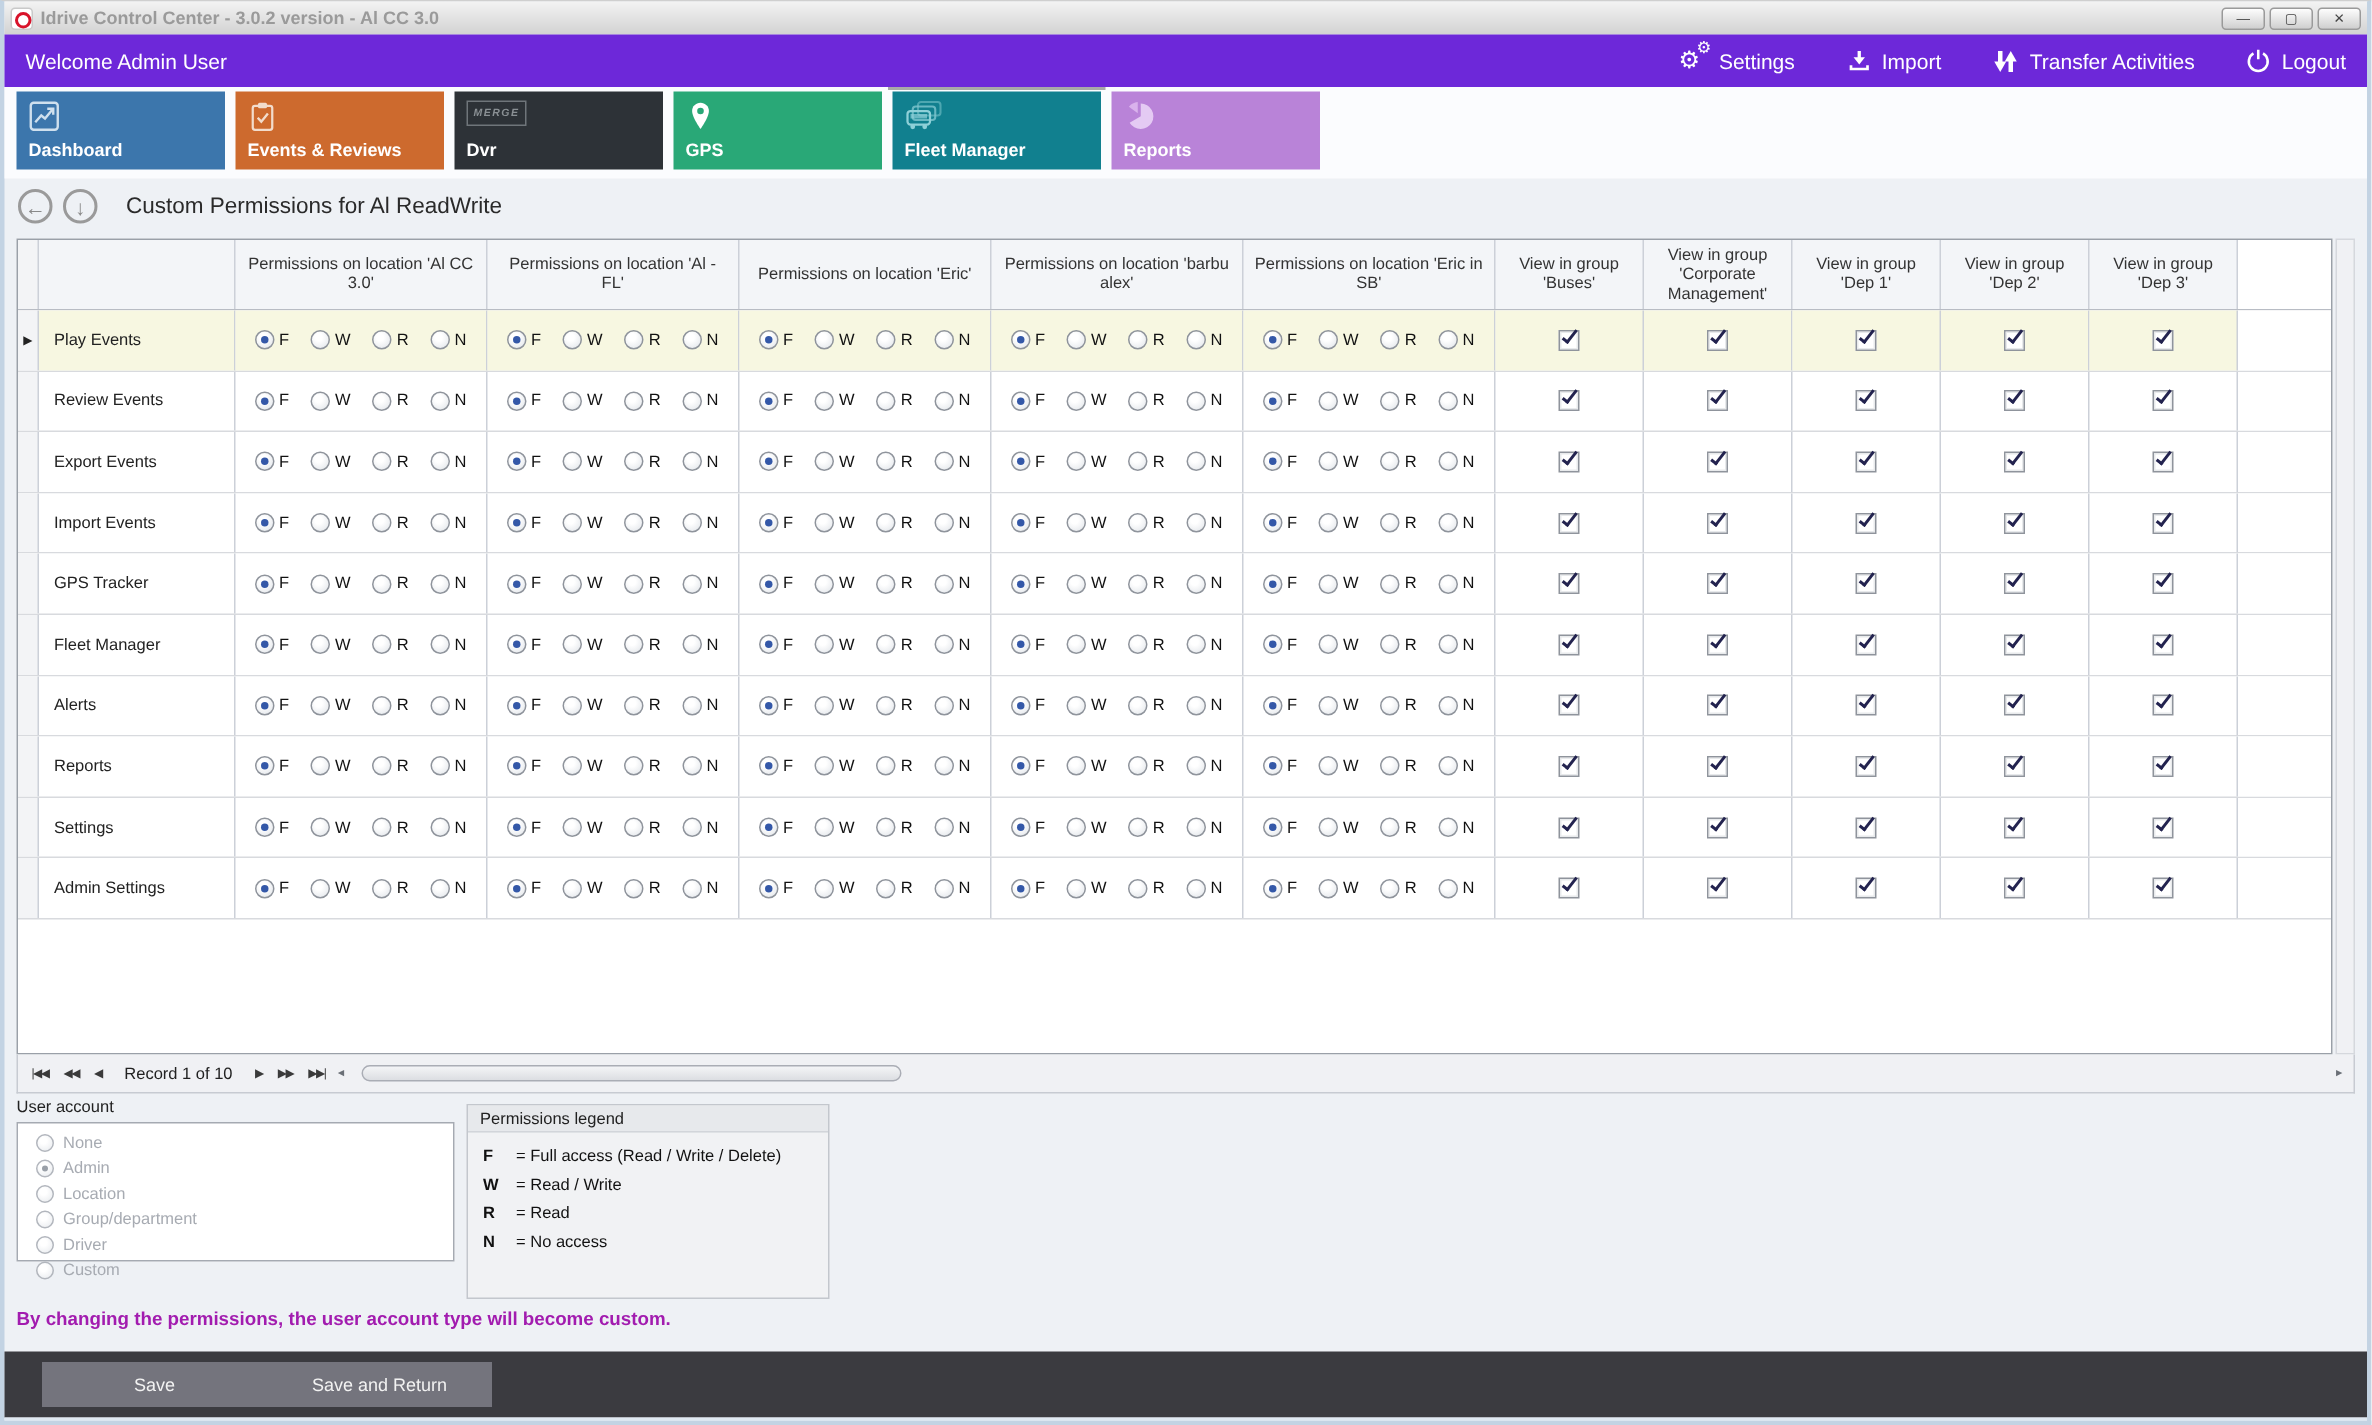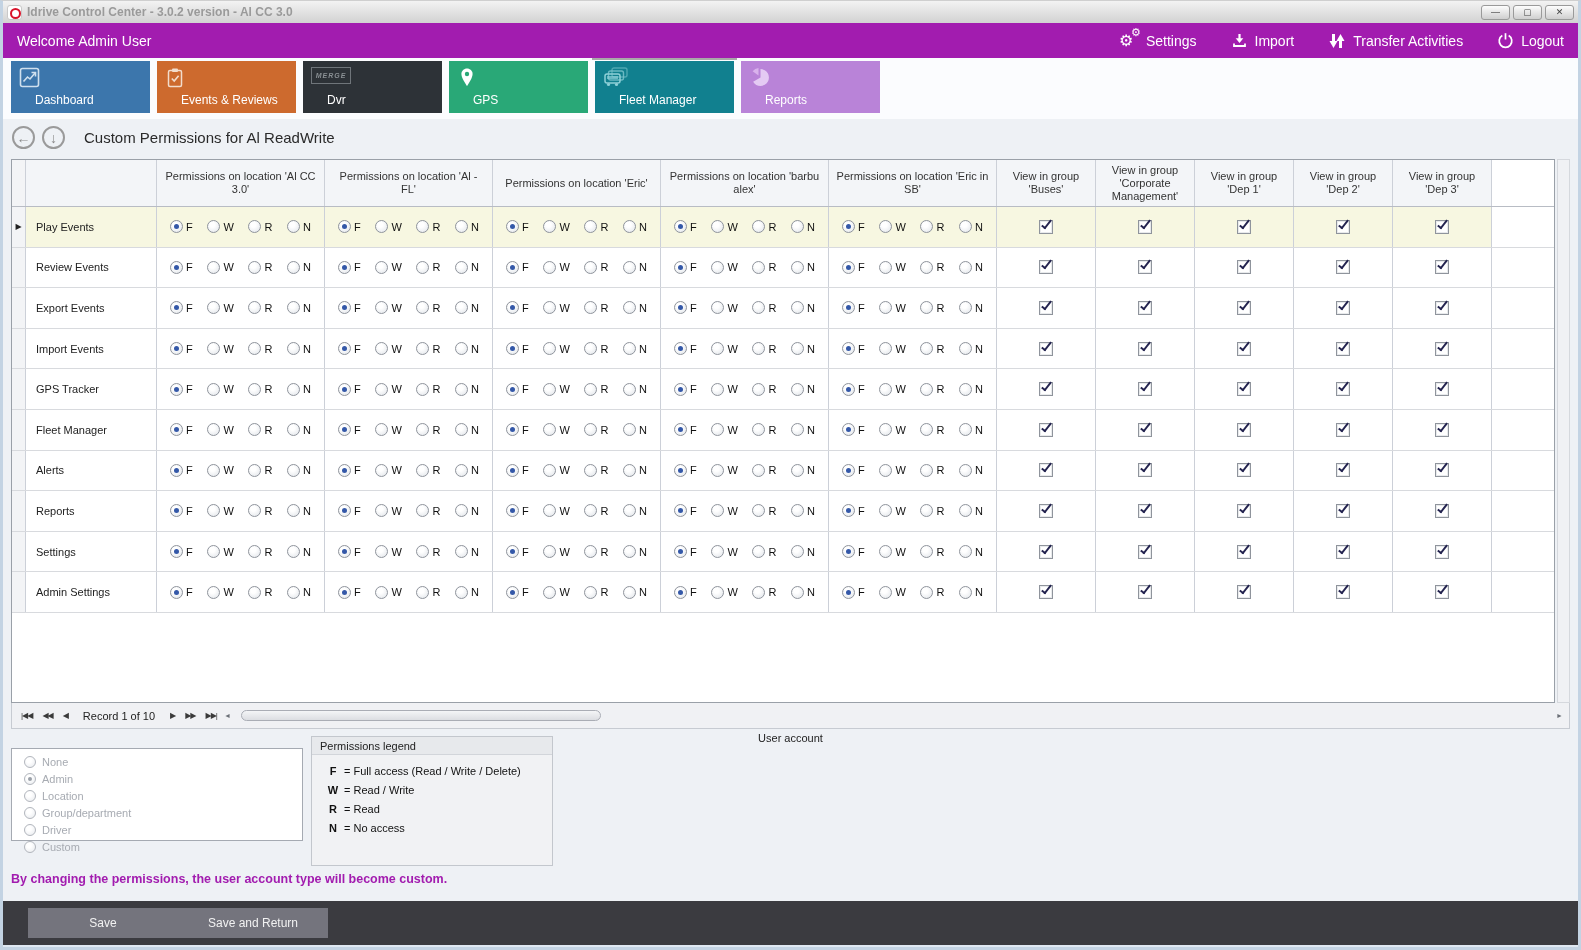--- a/index.html
+++ b/index.html
@@ -8,32 +8,32 @@
   .window { width:1581px; height:950px; border-left:3px solid #c3d3e3; border-right:3px solid #c3d3e3; border-bottom:3px solid #c3d3e3; border-top:1px solid #cfcfcf; display:flex; flex-direction:column; background:#eef1f5; }
 
   
   .titlebar { height:22px; background:linear-gradient(#f3f3f3,#d2d2d2); display:flex; align-items:center; padding:0 4px; flex:0 0 auto; }
   .appicon { width:15px; height:15px; background:#fff; border:1px solid #c9c9c9; border-radius:3px; margin-right:5px; position:relative; }
   .appicon::after { content:""; position:absolute; left:2px; top:2px; width:7px; height:7px; border:2px solid #d8132a; border-radius:50%; }
   .wtitle { font-size:12px; font-weight:bold; color:#9a9a9a; flex:1; }
   .winbtn { width:29px; height:15px; border:1px solid #9a9a9a; border-radius:3px; background:linear-gradient(#fdfdfd,#cfcfcf); margin-left:3px; font-size:9px; color:#444; display:flex; align-items:center; justify-content:center; line-height:1; }
 
   
-  .topbar { height:35px; background:#a21caf; display:flex; align-items:center; color:#fff; padding:0 14px; flex:0 0 auto; }
+  .topbar { height:35px; background:#6d28d9; display:flex; align-items:center; color:#fff; padding:0 14px; flex:0 0 auto; }
   .welcome { font-size:14px; flex:1; }
   .tbact { display:flex; align-items:center; margin-left:34px; font-size:14px; cursor:default; }
   .tbact svg, .tbact .gearwrap { margin-right:7px; }
   .gearwrap { position:relative; width:20px; height:18px; }
   .gearwrap .g1 { position:absolute; left:0; top:0; font-size:16px; color:#fff; line-height:18px;}
   .gearwrap .g2 { position:absolute; right:-2px; top:-5px; font-size:11px; color:#fff; line-height:11px;}
 
   
   .tabstrip { height:61px; background:#fbfcfe; display:flex; align-items:flex-start; padding:3px 0 0 8px; flex:0 0 auto; }
   .tab { width:139px; height:52px; margin-right:7px; position:relative; color:#fff; padding:6px 8px; cursor:default; }
-  .tab .tlabel { position:absolute; left:24px; bottom:6px; font-size:12px; font-weight:normal; }
+  .tab .tlabel { position:absolute; left:8px; bottom:6px; font-size:12px; font-weight:bold; }
   .tab.selected::before { content:""; position:absolute; left:-3px; right:-3px; top:-3px; height:2px; background:#a8a8a8; }
   .dvrbox { width:40px; height:17px; border:1px solid #6f757a; display:flex; align-items:center; justify-content:center; }
   .dvrbox span { font-size:7px; font-style:italic; font-weight:bold; color:#8a9094; letter-spacing:1px; }
 
   
   .pagehdr { height:37px; display:flex; align-items:center; padding-left:9px; flex:0 0 auto; }
   .circbtn { width:23px; height:23px; border:2px solid #9a9a9a; border-radius:50%; color:#8a8a8a; font-size:14px; display:flex; align-items:center; justify-content:center; margin-right:7px; background:transparent; line-height:1; }
   .ptitle { font-size:15px; color:#2a2a2a; margin-left:12px; }
 
   
@@ -61,21 +61,21 @@
 
   
   .pager { height:26px; margin:0 8px; background:#f0f1f4; border:1px solid #c7cbd2; border-top:none; display:flex; align-items:center; padding:0 4px; flex:0 0 auto; }
   .navg { font-size:8px; color:#3a3a3a; letter-spacing:-1px; margin:0 5px; white-space:nowrap; }
   .rectext { font-size:11px; color:#222; margin:0 10px; }
   .scrltrack { flex:1; height:16px; position:relative; margin:0 4px; }
   .scrlthumb { position:absolute; left:4px; top:2px; width:360px; height:11px; border:1px solid #aaadb5; border-radius:6px; background:linear-gradient(#f4f5f7,#dcdee2); }
   .scrlarrow { font-size:7px; color:#6a6f76; margin:0 2px; }
 
   
-  .panels { position:relative; margin:3px 8px 0 8px; height:136px; flex:0 0 auto;text-align:center; }
+  .panels { position:relative; margin:3px 8px 0 8px; height:136px; flex:0 0 auto; }
   .ualabel { font-size:11px; color:#222; height:14px; }
   .uabox { width:292px; height:93px; background:#fff; border:1px solid #a5aab2; margin-top:2px; padding:7px 12px; }
   .uaopt { display:flex; align-items:center; margin-bottom:5px; }
   .uardo { width:12px; height:12px; border:1px solid #b2b6bd; border-radius:50%; background:radial-gradient(circle at 40% 35%, #ffffff 25%, #e6e9ed); position:relative; }
   .uardo.sel::after { content:""; position:absolute; left:3px; top:3px; width:4px; height:4px; border-radius:50%; background:#9aa0a8; }
   .ualbl { font-size:11px; color:#a7abb2; margin-left:6px; }
   .legend { position:absolute; left:300px; top:4px; width:242px; height:130px; border:1px solid #c3c7cd; background:#f1f2f4; }
   .legendhdr { height:18px; background:#e7e9ec; border-bottom:1px solid #d2d5da; font-size:11px; color:#222; display:flex; align-items:center; padding-left:8px; }
   .legendbody { padding:10px 10px 0 10px; }
   .lgline { display:flex; margin-bottom:7px; }

